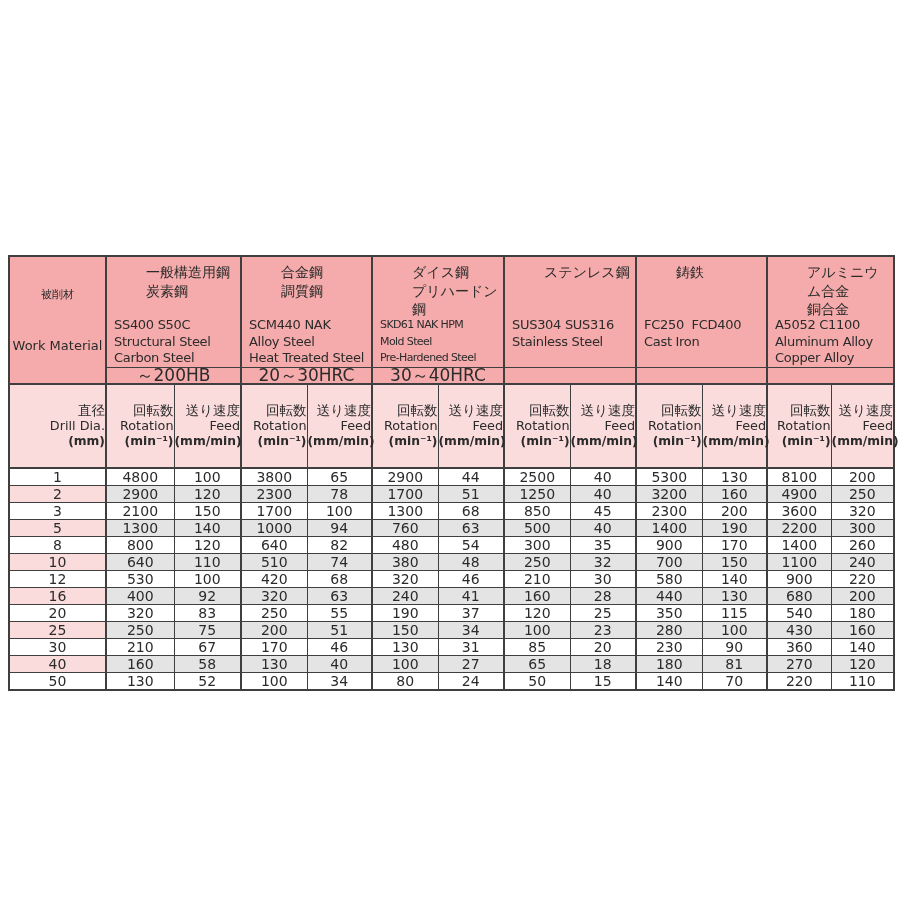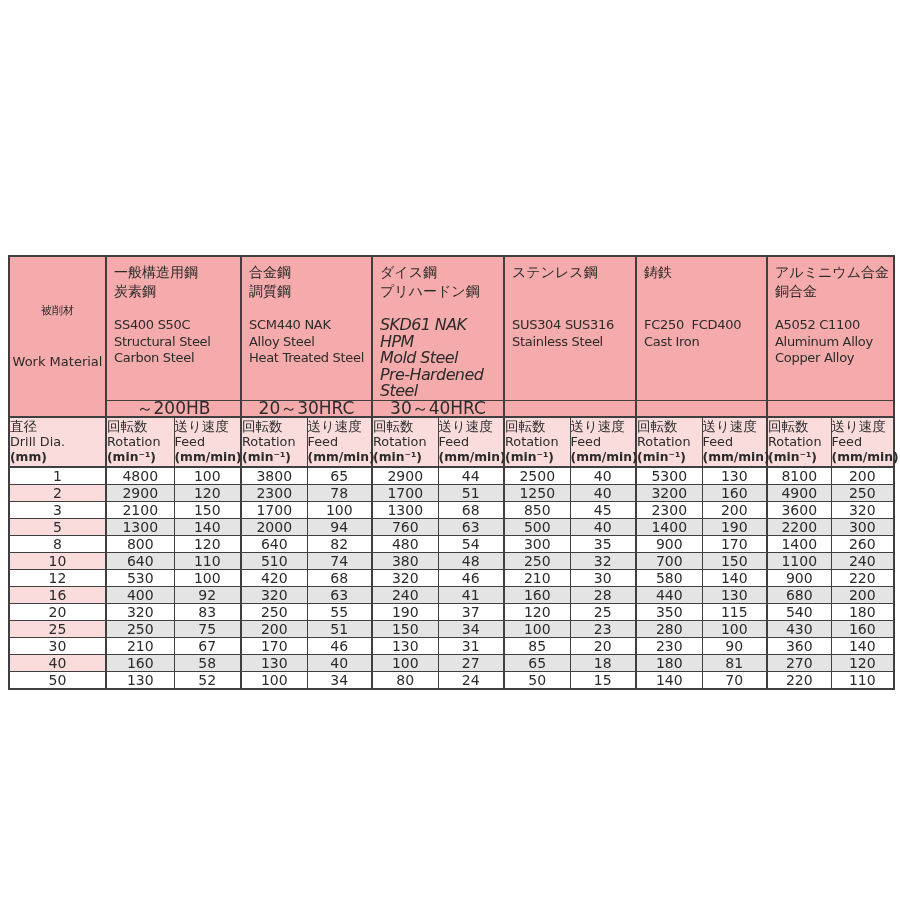--- a/index.html
+++ b/index.html
@@ -20,33 +20,33 @@
   }
   th,td{border:1px solid var(--border);font-weight:normal;color:var(--ink);}
   
   th.corner{background:var(--header-pink);text-align:center;vertical-align:middle;}
   .corner-jp{font-size:11px;line-height:20px;}
   .corner-en{font-size:13px;line-height:18px;margin-top:32px;}
   th.mat{
     background:var(--header-pink);vertical-align:top;text-align:left;
     height:103px;padding:6px 2px 0 7px;
   }
-  .mat-jp{font-size:14px;line-height:18.5px;height:54px;white-space:pre-wrap;}
+  .mat-jp{font-size:14px;line-height:18.5px;height:54px;white-space:pre-wrap;margin-left:32px;}
   .mat-en{font-size:13px;line-height:16.5px;letter-spacing:-0.3px;white-space:pre-wrap;}
-  .mat-en.condensed{font-size:16px;letter-spacing:-0.6px;font-style:italic;}
+  .mat-en.condensed{font-size:11px;letter-spacing:-0.6px;}
   
   tr.hard-row th{
     background:var(--header-pink);height:15px;font-size:17px;line-height:15px;
     text-align:center;border-bottom:2px solid var(--border);
   }
   th.corner{border-bottom:2px solid var(--border);}
   
   tr.sub-row th{
-    background:var(--sub-pink);height:46px;text-align:left;vertical-align:middle;
-    border-bottom:2px solid var(--border);padding:1px 0;
+    background:var(--sub-pink);height:46px;text-align:right;vertical-align:middle;
+    border-bottom:2px solid var(--border);padding:18px 0;
   }
   .sub-jp{font-size:13.5px;line-height:15.5px;display:block;}
   .sub-en{font-size:12.8px;line-height:15.5px;display:block;}
   .sub-unit{font-size:12.3px;line-height:15px;display:block;font-weight:bold;}
   
   tbody th.dia{background:#ffffff;text-align:center;font-size:14px;height:16px;line-height:16px;}
   tbody td{background:#ffffff;text-align:center;font-size:14px;height:16px;line-height:16px;padding:0 4px;}
   tbody tr.alt th.dia{background:var(--sub-pink);}
   tbody tr.alt td{background:var(--alt-gray);}
   
@@ -236,21 +236,21 @@
           <td>45</td>
           <td class="group-b">2300</td>
           <td>200</td>
           <td class="group-b">3600</td>
           <td>320</td>
         </tr>
         <tr class="alt">
           <th class="dia">5</th>
           <td class="group-b">1300</td>
           <td>140</td>
-          <td class="group-b">2000</td>
+          <td class="group-b">1000</td>
           <td>94</td>
           <td class="group-b">760</td>
           <td>63</td>
           <td class="group-b">500</td>
           <td>40</td>
           <td class="group-b">1400</td>
           <td>190</td>
           <td class="group-b">2200</td>
           <td>300</td>
         </tr>

